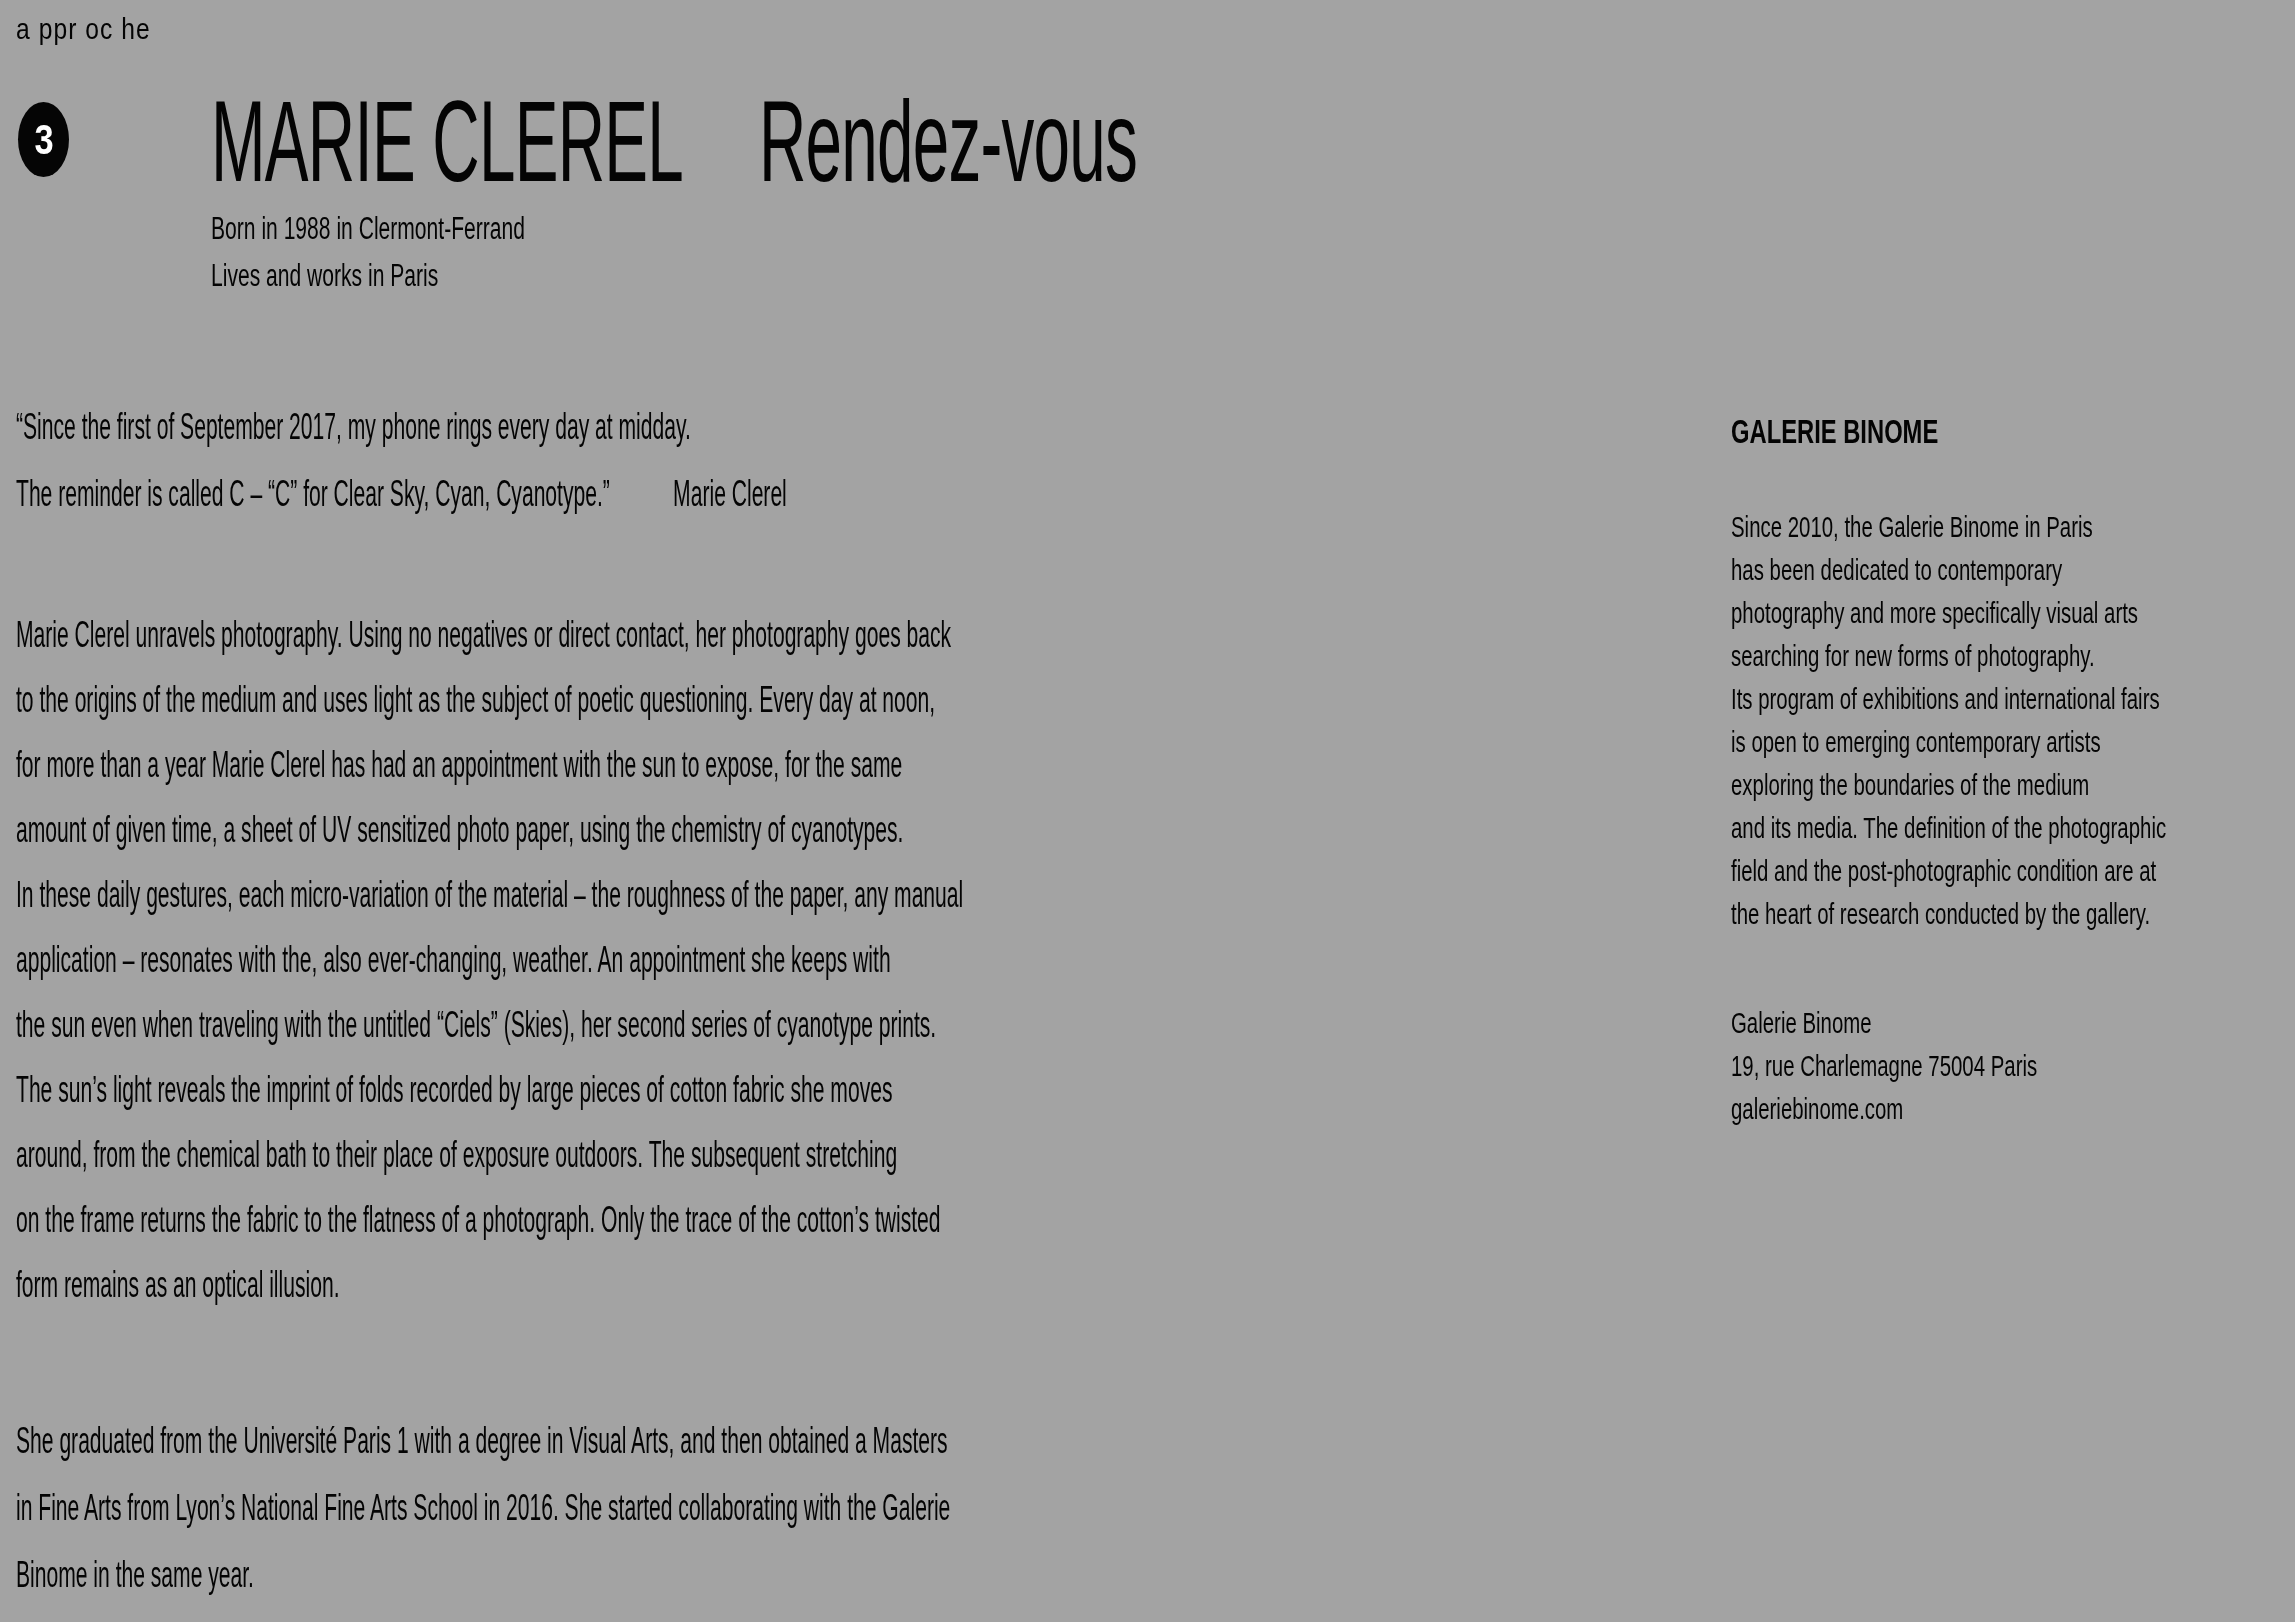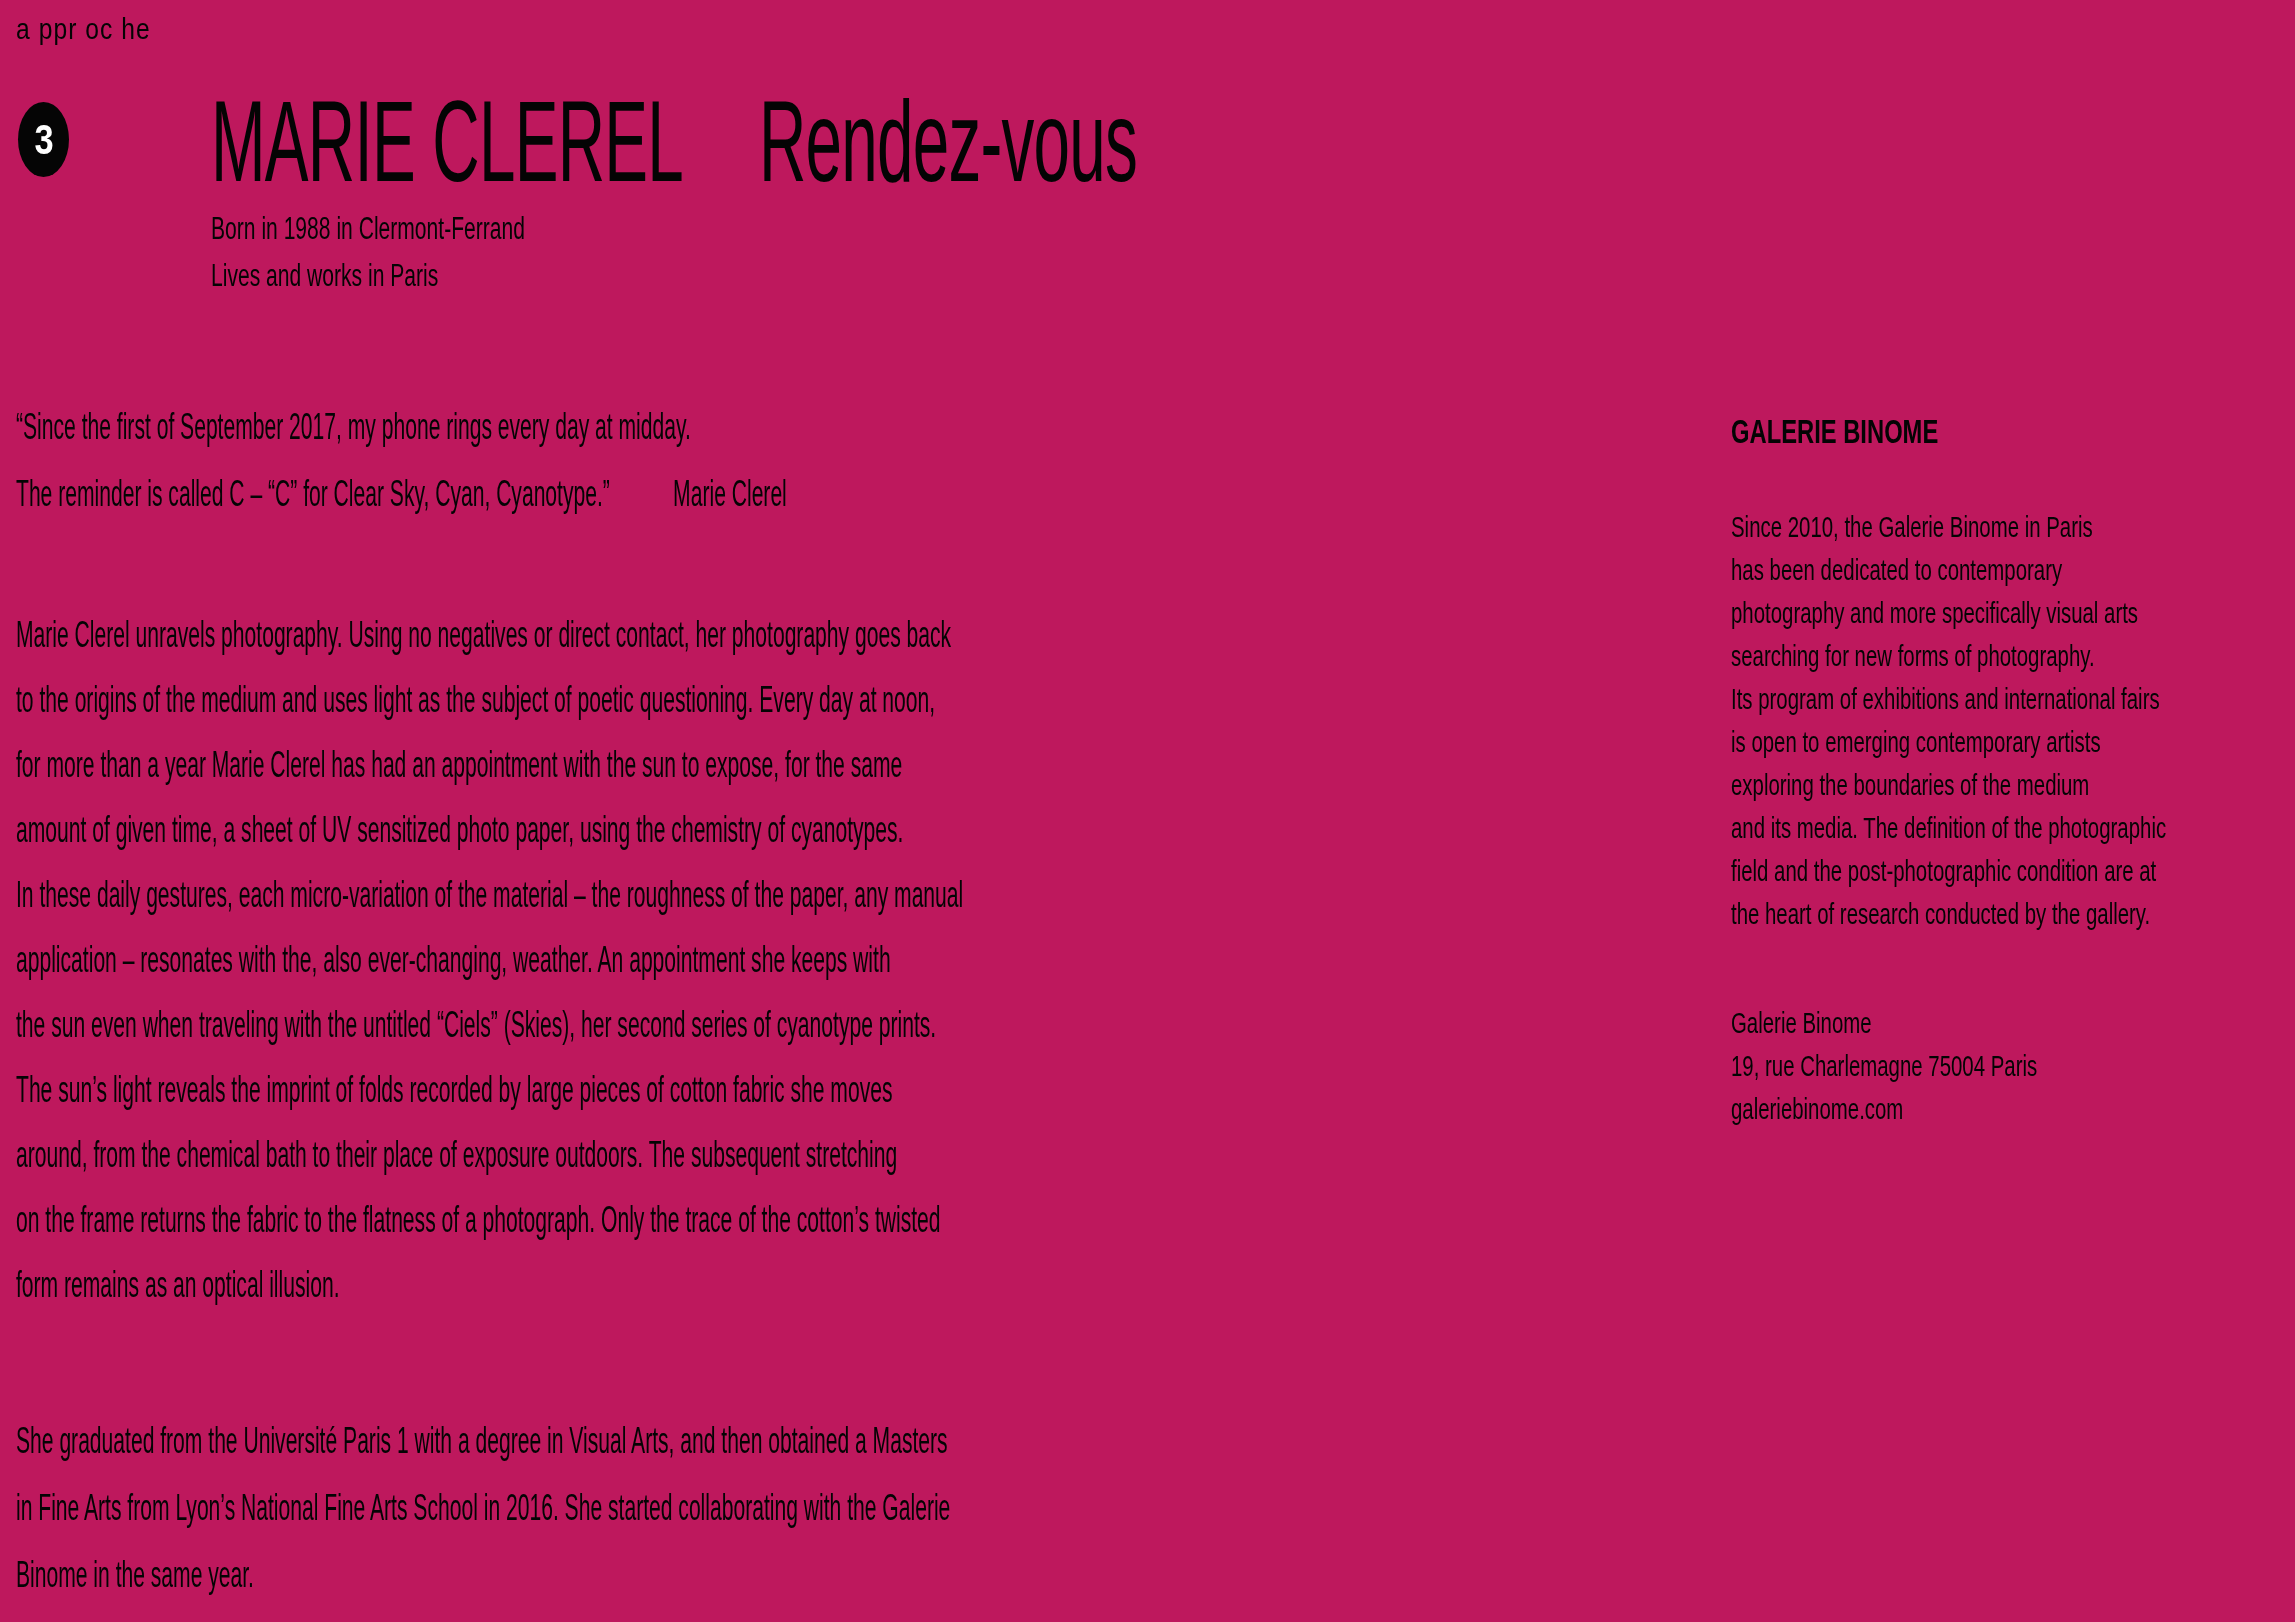--- a/index.html
+++ b/index.html
@@ -4,21 +4,21 @@
 <style>
   html, body {
     margin: 0;
     padding: 0;
     background: #ffffff;
   }
   #page {
     position: relative;
     width: 2295px;
     height: 1623px;
-    background: #be185d;
+    background: #a3a3a3;
     color: #040404;
     font-family: "Liberation Sans", sans-serif;
     overflow: hidden;
   }
   .abs { position: absolute; white-space: nowrap; }
   .cond {
     transform: scaleX(0.57);
     transform-origin: 0 0;
   }
   .cond-wide {

